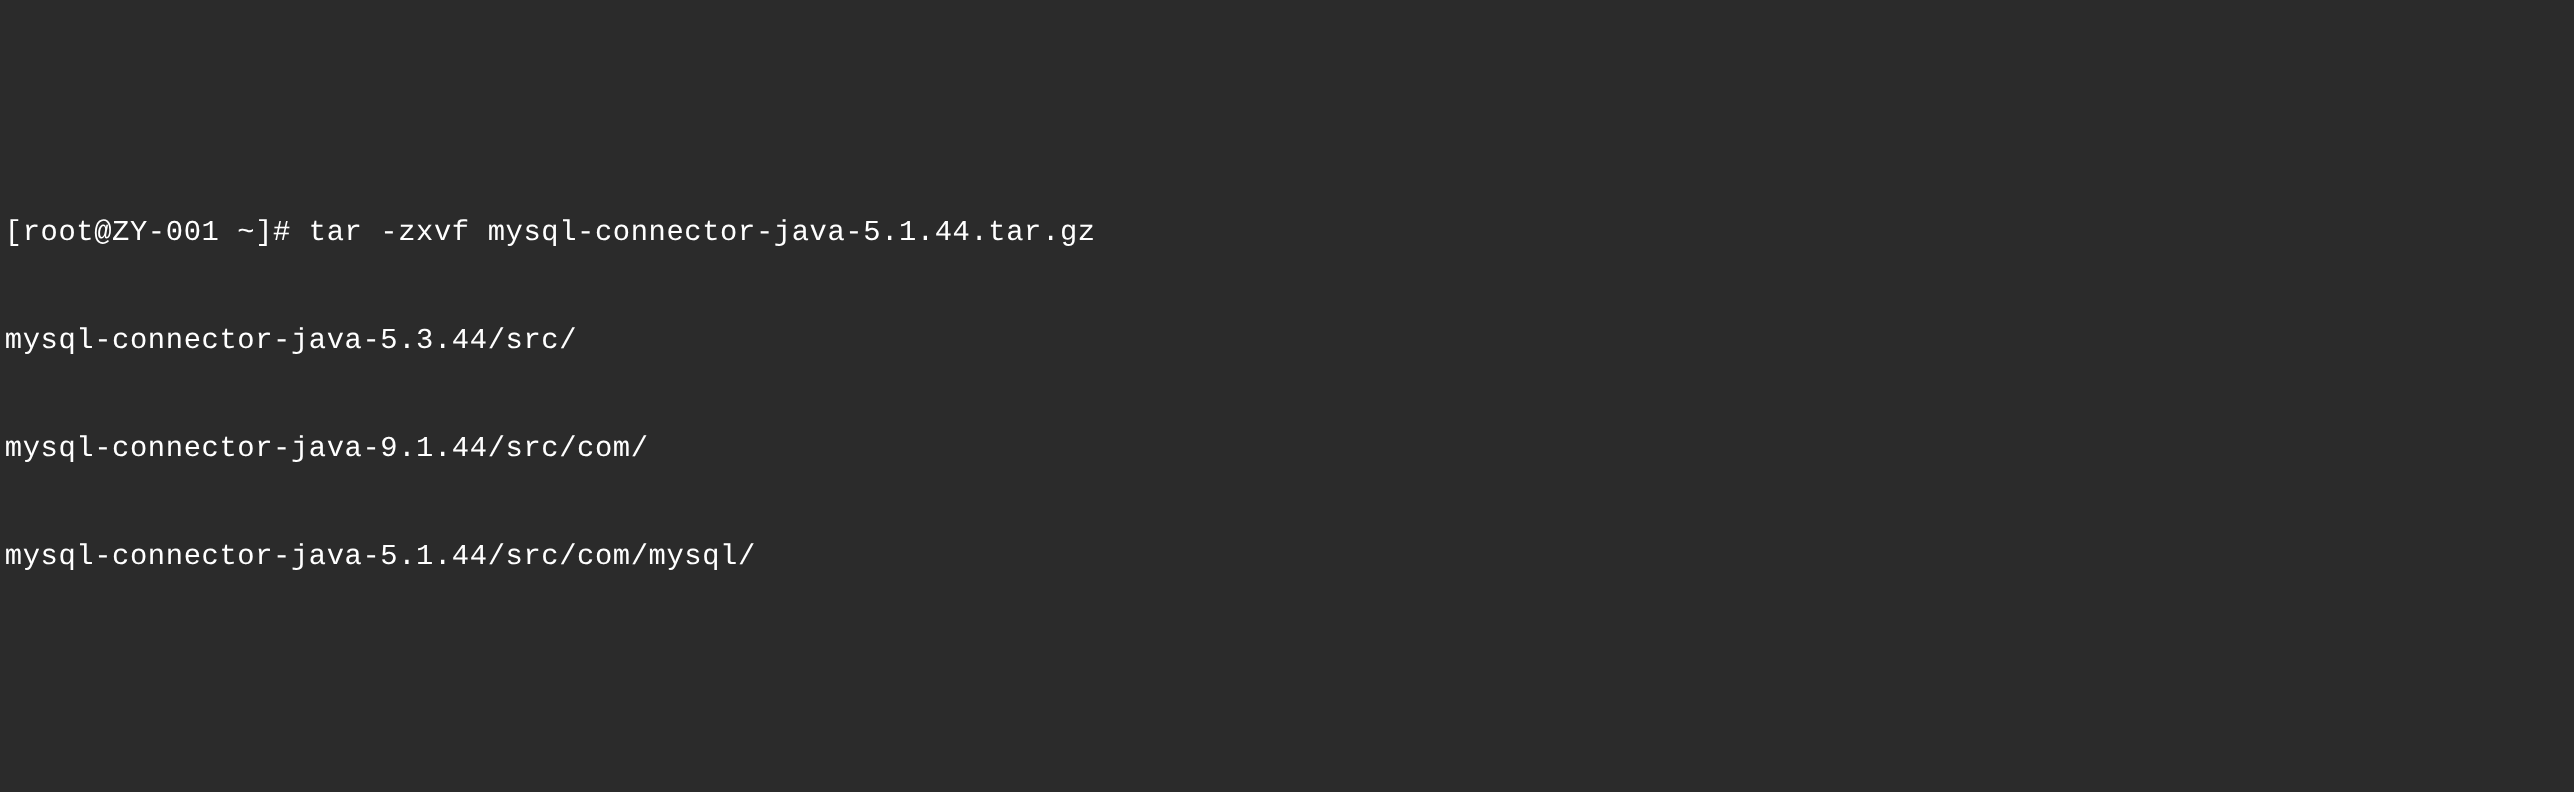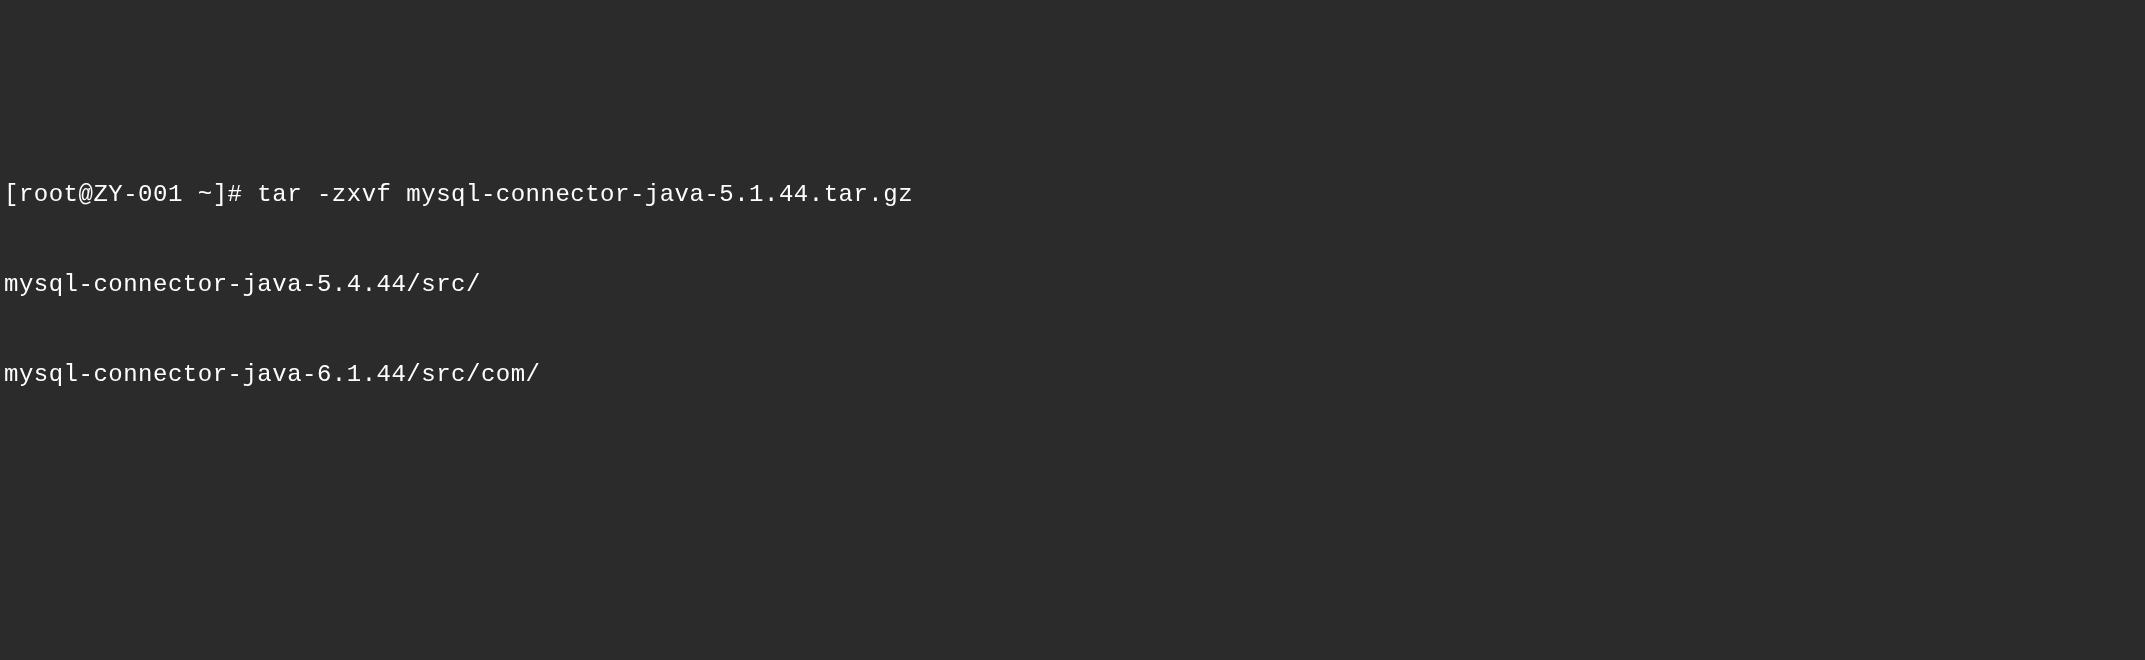--- a/index.html
+++ b/index.html
@@ -25,22 +25,23 @@
       white-space: pre;
     }
   </style>
 </head>
 <body>
 
 
 
 <div class="terminal">
   <div class="line">[root@ZY-001 ~]# tar -zxvf mysql-connector-java-5.1.44.tar.gz</div>
-  <div class="line">mysql-connector-java-5.4.44/src/</div>
-  <div class="line">mysql-connector-java-6.1.44/src/com/</div>
+  <div class="line">mysql-connector-java-5.3.44/src/</div>
+  <div class="line">mysql-connector-java-9.1.44/src/com/</div>
+  <div class="line">mysql-connector-java-5.1.44/src/com/mysql/</div>
   
   
   
   
   
   
   
   
   
   

